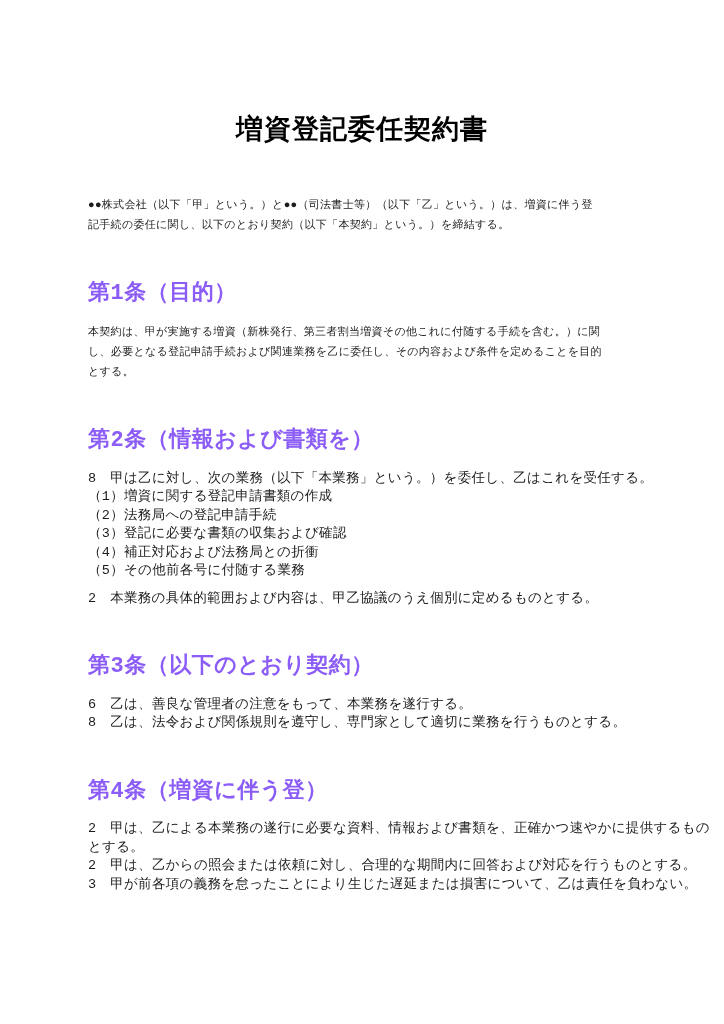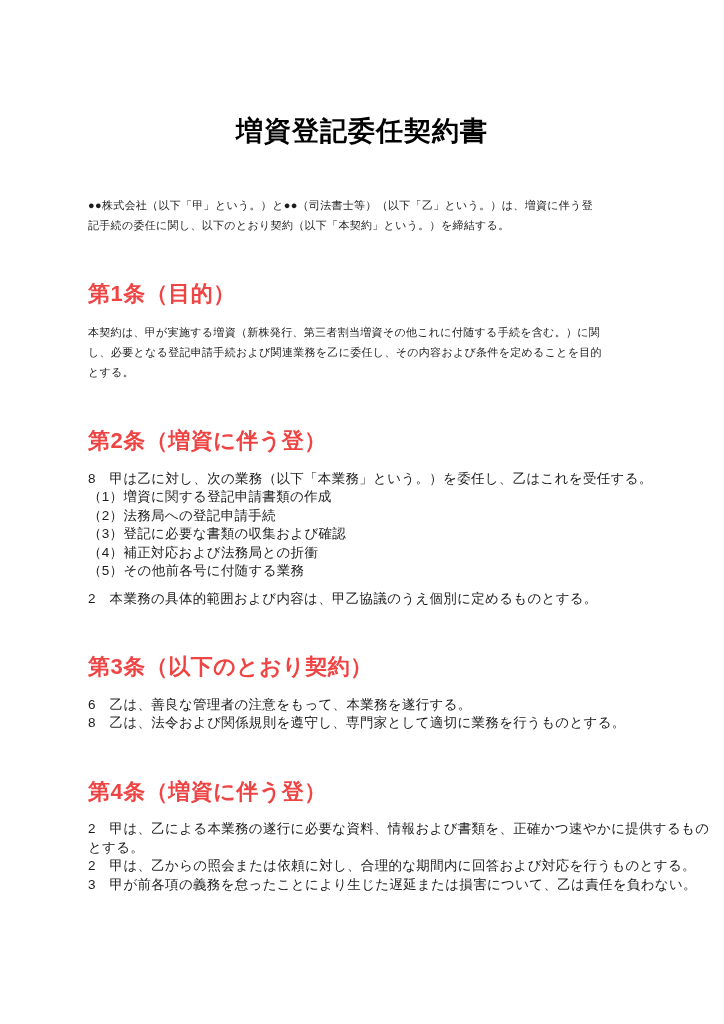--- a/index.html
+++ b/index.html
@@ -13,20 +13,21 @@
     overflow: hidden;
     font-family: "Liberation Sans", sans-serif;
     color: #1c1c1c;
   }
   .page {
     box-sizing: border-box;
     width: 724px;
     height: 1024px;
     background: #ffffff;
     padding: 116px 80px 0 88px;
+    font-family: Liberation Mono, monospace;
   }
   .doc-title {
     font-size: 27px;
     font-weight: 700;
     color: #000000;
     text-align: center;
     letter-spacing: 1px;
     margin: 0 8px 48px 0;
     line-height: 1.15;
   }
@@ -34,21 +35,21 @@
     white-space: pre;
     font-size: 11px;
     font-weight: 500;
     line-height: 20px;
     letter-spacing: 0.3px;
     margin: 0;
   }
   .article-heading {
     font-size: 22px;
     font-weight: 700;
-    color: #ef4444;
+    color: #8b5cf6;
     letter-spacing: 0.5px;
     margin: 46px 0 15px 0;
     line-height: 1.2;
   }
   .clause {
     white-space: pre;
     font-size: 13.5px;
     font-weight: 500;
     line-height: 18.5px;
     letter-spacing: 0.3px;
@@ -69,21 +70,21 @@
 記手続の委任に関し、以下のとおり契約（以下「本契約」という。）を締結する。</p>
 
   <section>
     <h2 class="article-heading">第1条（目的）</h2>
     <p class="para">本契約は、甲が実施する増資（新株発行、第三者割当増資その他これに付随する手続を含む。）に関
 し、必要となる登記申請手続および関連業務を乙に委任し、その内容および条件を定めることを目的
 とする。</p>
   </section>
 
   <section>
-    <h2 class="article-heading">第2条（増資に伴う登）</h2>
+    <h2 class="article-heading">第2条（情報および書類を）</h2>
     <p class="clause">8　甲は乙に対し、次の業務（以下「本業務」という。）を委任し、乙はこれを受任する。</p>
     <p class="clause">（1）増資に関する登記申請書類の作成
 （2）法務局への登記申請手続
 （3）登記に必要な書類の収集および確認
 （4）補正対応および法務局との折衝
 （5）その他前各号に付随する業務</p>
     <p class="clause clause-gap">2　本業務の具体的範囲および内容は、甲乙協議のうえ個別に定めるものとする。</p>
   </section>
 
   <section>

